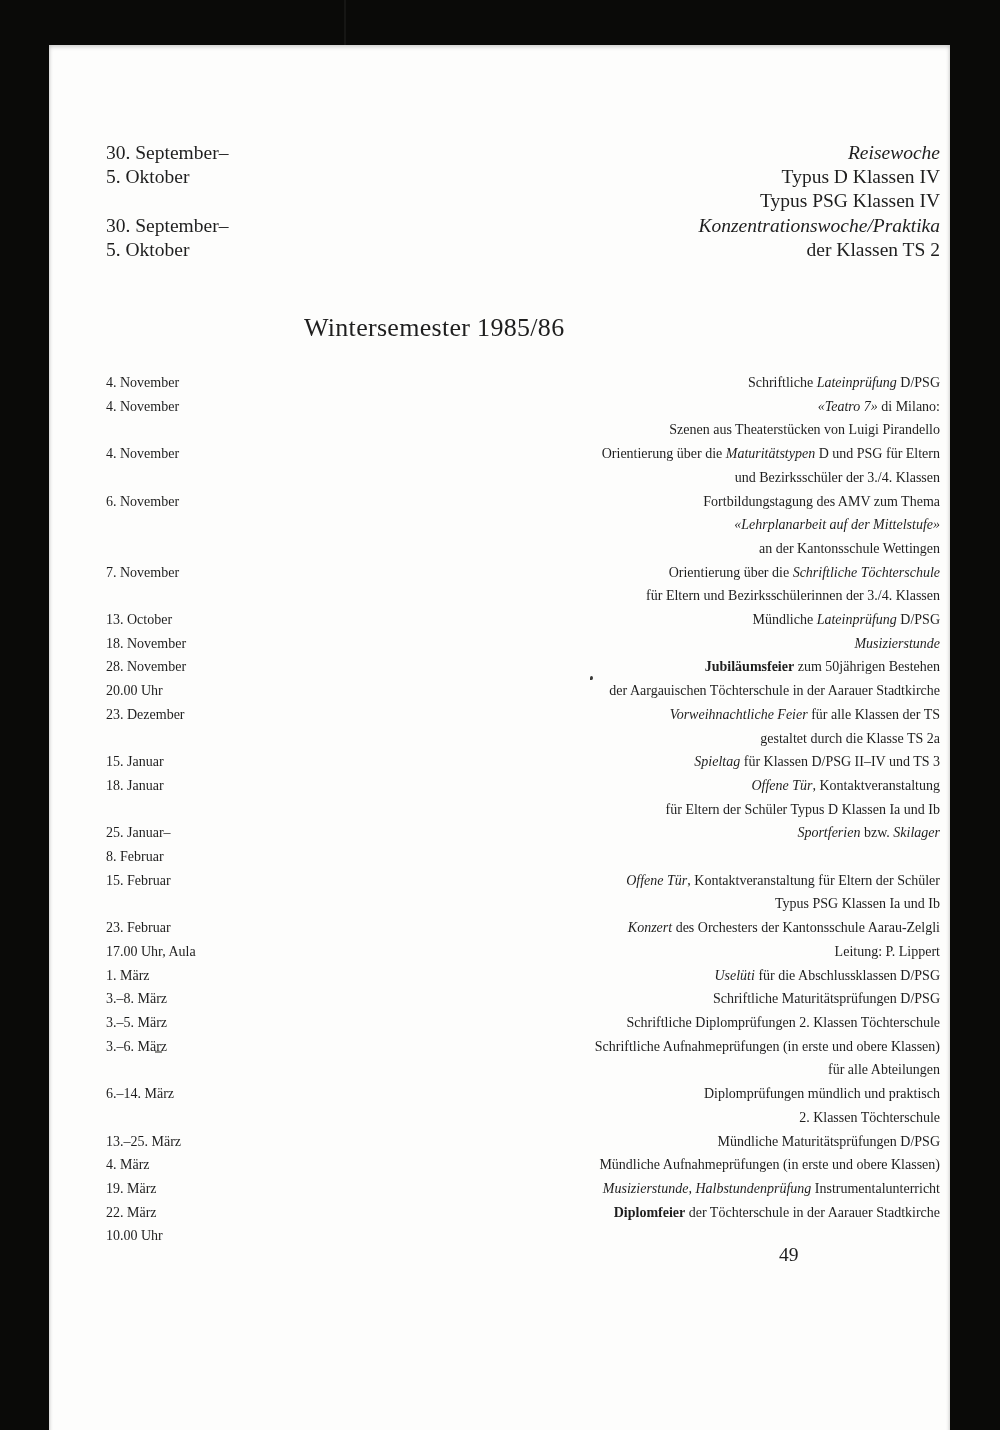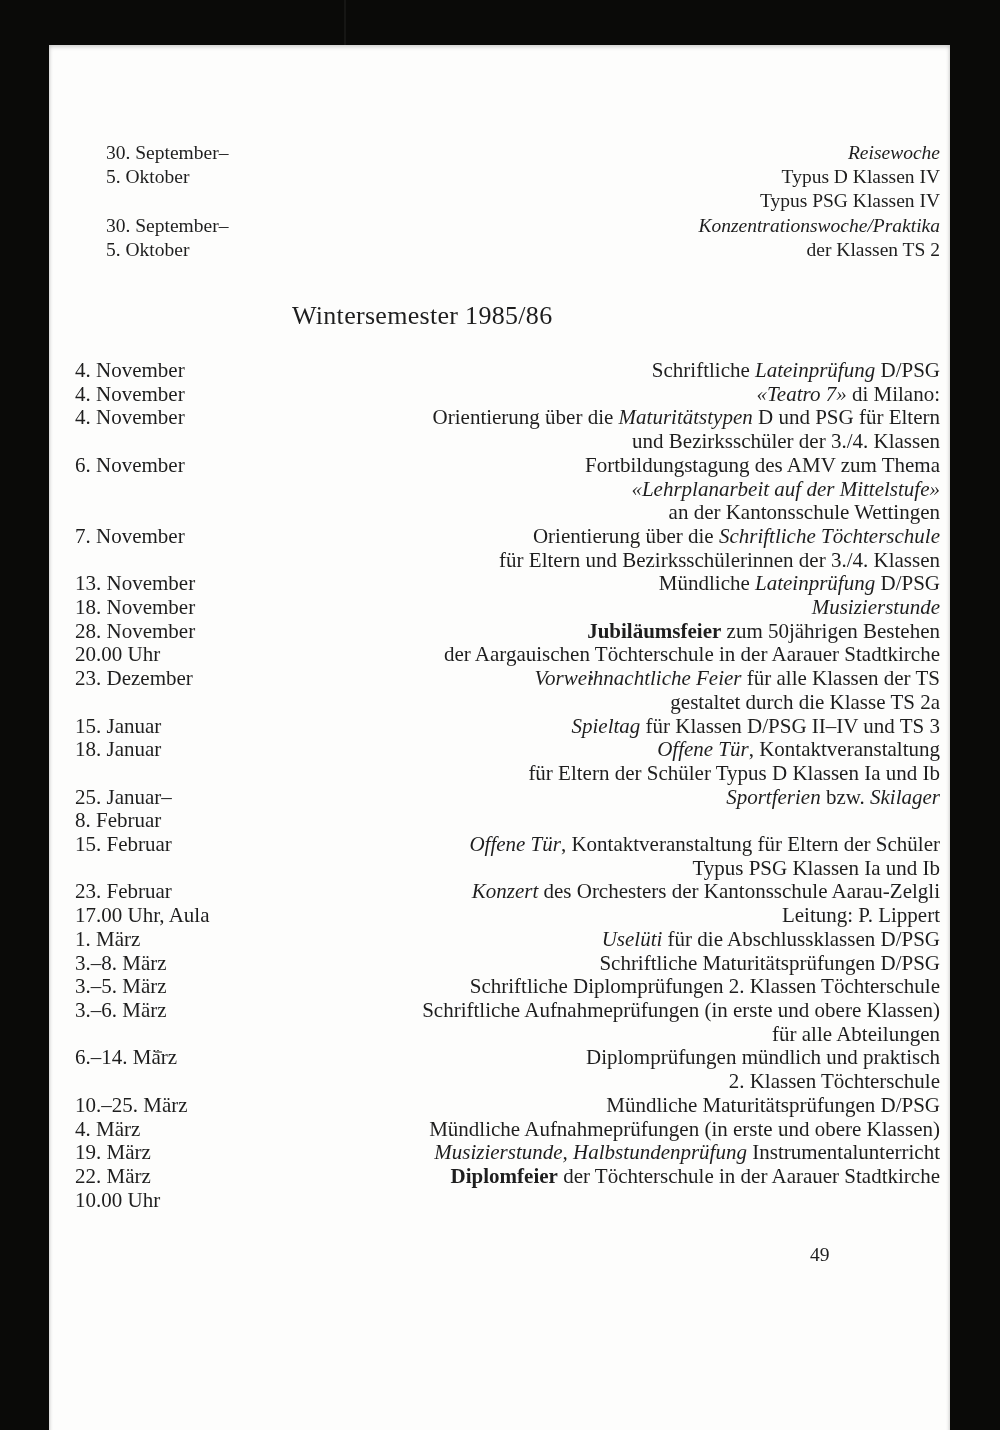--- a/index.html
+++ b/index.html
@@ -43,56 +43,56 @@
     top: 96px;
     width: 100%;
     padding-left: 57px;
     box-sizing: border-box;
     font-size: 19.5px;
     line-height: 24.2px;
   }
   .main-entries {
     position: absolute;
     left: 0;
-    top: 314px;
+    top: 326px;
     width: 100%;
-    padding-left: 26px;
+    padding-left: 57px;
     box-sizing: border-box;
-    font-size: 21px;
+    font-size: 14px;
     line-height: 23.7px;
   }
   .row {
     display: flex;
     align-items: flex-start;
   }
   .col-dates {
     width: 186px;
     flex: 0 0 186px;
   }
   .col-content {
     flex: 1 1 auto;
     padding-right: 10px;
     text-align: right;
   }
   .heading {
     position: absolute;
     left: 243px;
     top: 256px;
-    margin: 0;
+    margin: 12px;
     font-size: 26px;
     font-weight: 400;
     line-height: 30px;
     letter-spacing: 0.3px;
     white-space: nowrap;
   }
   .it { font-style: italic; }
   .bd { font-weight: 700; }
   .page-number {
     position: absolute;
-    left: 761px;
+    left: 730px;
     top: 1198px;
     font-size: 19.5px;
     line-height: 24px;
   }
   .speck-1 {
     position: absolute;
     left: 541px;
     top: 631px;
     width: 3px;
     height: 4px;
@@ -149,20 +149,21 @@
           <div class="col-content">
             <div><span>Schriftliche </span><span class="it">Lateinprüfung</span><span> D/PSG</span></div>
           </div>
         </div>
         <div class="row">
           <div class="col-dates">
             <div>4. November</div>
           </div>
           <div class="col-content">
             <div><span class="it">«Teatro 7»</span><span> di Milano:</span></div>
+            <div><span>Szenen aus Theaterstücken von Luigi Pirandello</span></div>
           </div>
         </div>
         <div class="row">
           <div class="col-dates">
             <div>4. November</div>
           </div>
           <div class="col-content">
             <div><span>Orientierung über die </span><span class="it">Maturitätstypen</span><span> D und PSG für Eltern</span></div>
             <div><span>und Bezirksschüler der 3./4. Klassen</span></div>
           </div>
@@ -181,21 +182,21 @@
           <div class="col-dates">
             <div>7. November</div>
           </div>
           <div class="col-content">
             <div><span>Orientierung über die </span><span class="it">Schriftliche Töchterschule</span></div>
             <div><span>für Eltern und Bezirksschülerinnen der 3./4. Klassen</span></div>
           </div>
         </div>
         <div class="row">
           <div class="col-dates">
-            <div>13. November</div>
+            <div>13. October</div>
           </div>
           <div class="col-content">
             <div><span>Mündliche </span><span class="it">Lateinprüfung</span><span> D/PSG</span></div>
           </div>
         </div>
         <div class="row">
           <div class="col-dates">
             <div>18. November</div>
           </div>
           <div class="col-content">
@@ -303,21 +304,21 @@
           <div class="col-dates">
             <div>6.–14. März</div>
           </div>
           <div class="col-content">
             <div><span>Diplomprüfungen mündlich und praktisch</span></div>
             <div><span>2. Klassen Töchterschule</span></div>
           </div>
         </div>
         <div class="row">
           <div class="col-dates">
-            <div>10.–25. März</div>
+            <div>13.–25. März</div>
           </div>
           <div class="col-content">
             <div><span>Mündliche Maturitätsprüfungen D/PSG</span></div>
           </div>
         </div>
         <div class="row">
           <div class="col-dates">
             <div>4. März</div>
           </div>
           <div class="col-content">

